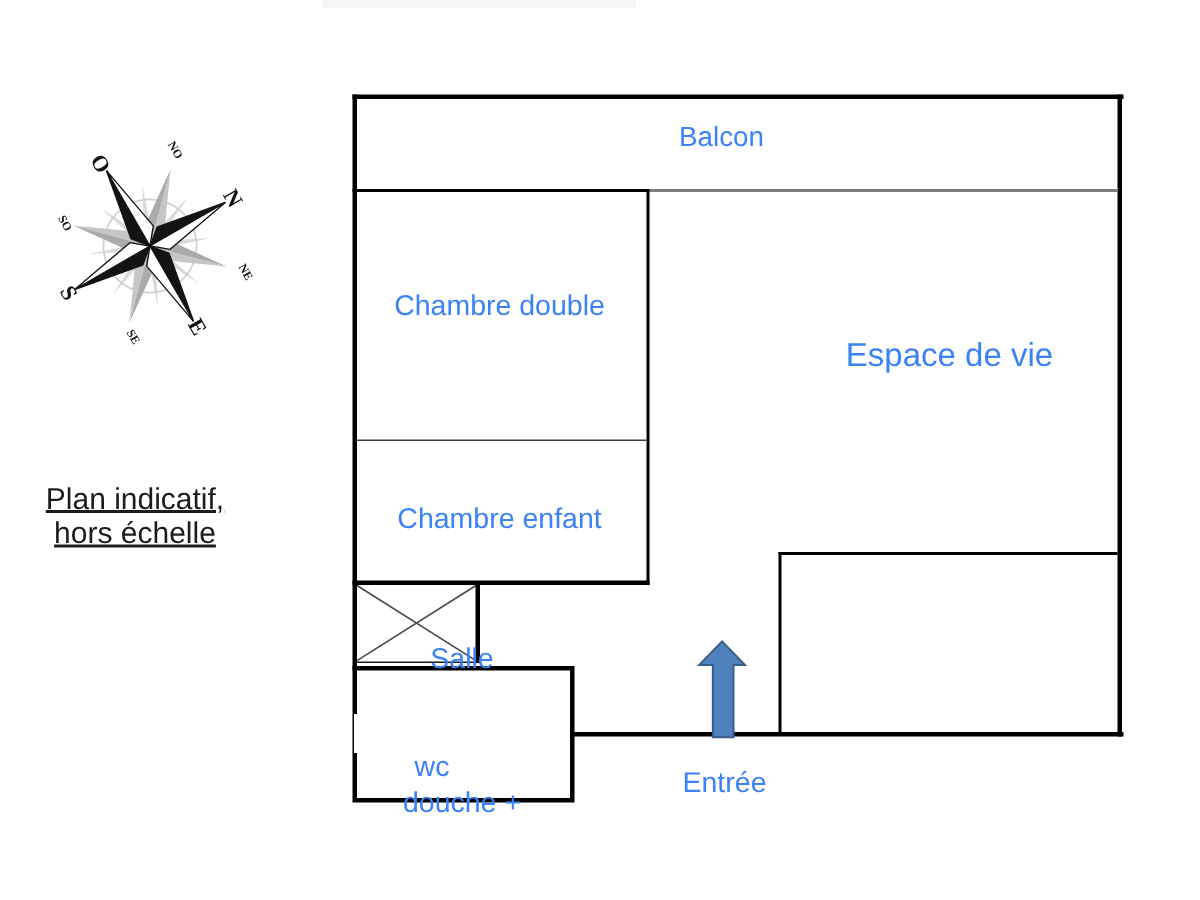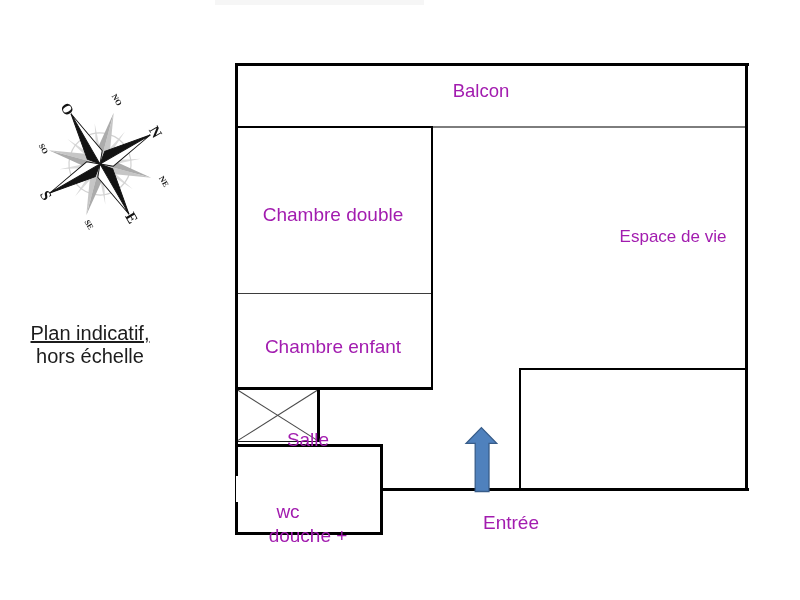--- a/index.html
+++ b/index.html
@@ -1,20 +1,20 @@
 <!DOCTYPE html>
 <html><head>
 <meta charset="utf-8">
 <style>
   html,body{margin:0;padding:0;background:#fff;}
   #page{position:relative;width:800px;height:600px;background:#fff;overflow:hidden;
         font-family:"Liberation Sans",sans-serif;color:#1c1c1c;}
   .abs{position:absolute;}
   .lbl{position:absolute;white-space:nowrap;transform:translate(-50%,-50%);
-       font-size:19px;color:#a21caf;}
+       font-size:19px;color:#3b82f6;}
 </style>
 </head>
 <body>
 <div id="page">
 
   <div class="abs" style="left:215px;top:0;width:209px;height:4.5px;background:#f6f6f6;"></div>
 
   <svg class="abs" style="left:8px;top:72px;" width="185" height="185" viewBox="0 0 185 185">
     <g transform="translate(92,92) rotate(60)">
 
@@ -68,48 +68,48 @@
         <text x="-47" y="-44">NO</text>
         <text x="47" y="42.5">SE</text>
         <text x="-41.5" y="44">SO</text>
       </g>
     </g>
   </svg>
 
   <div class="abs" style="left:0;top:322px;width:180px;text-align:center;
        font-size:20px;line-height:23px;">
     <span style="text-decoration:underline;">Plan indicatif,</span><br>
-    <span style="text-align:center;">hors échelle</span>
+    <span style="text-decoration:underline;text-align:center;">hors échelle</span>
   </div>
 
   <div class="abs" style="left:235px;top:63.2px;width:513.5px;height:3.0px;background:#000;"></div>
 
   <div class="abs" style="left:235px;top:63.2px;width:3.0px;height:384px;background:#000;"></div>
 
   <div class="abs" style="left:745.3px;top:63.2px;width:3.2px;height:427.8px;background:#000;"></div>
 
   <div class="abs" style="left:380px;top:487.8px;width:368.5px;height:3.2px;background:#000;"></div>
 
   <div class="abs" style="left:433px;top:126.1px;width:312.3px;height:1.6px;background:#7d7d7d;"></div>
 
   <div class="lbl" style="left:481px;top:90.5px;font-size:18.5px;">Balcon</div>
 
   <div class="abs" style="left:235px;top:125.7px;width:198.4px;height:2.6px;background:#000;"></div>
 
   <div class="abs" style="left:430.5px;top:125.7px;width:2.9px;height:264.6px;background:#000;"></div>
 
-  <div class="lbl" style="left:333px;top:204.5px;margin-top:10px;">Chambre double</div>
+  <div class="lbl" style="left:333px;top:204.5px;">Chambre double</div>
 
   <div class="abs" style="left:238px;top:292.5px;width:192.5px;height:1.6px;background:#3d3d3d;"></div>
 
   <div class="abs" style="left:235px;top:387px;width:198.4px;height:3.3px;background:#000;"></div>
 
   <div class="lbl" style="left:333px;top:347px;">Chambre enfant</div>
 
-  <div class="lbl" style="left:633px;top:237px;font-size:17px;margin-left:40px;">Espace de vie</div>
+  <div class="lbl" style="left:633px;top:237px;font-size:22px;">Espace de vie</div>
 
   <div class="abs" style="left:518.8px;top:368px;width:226.5px;height:2.2px;background:#000;"></div>
 
   <div class="abs" style="left:518.8px;top:368px;width:2.4px;height:119.8px;background:#000;"></div>
 
 
   <svg class="abs" style="left:236px;top:388px;" width="86" height="56" viewBox="0 0 86 56">
     <line x1="2" y1="2.3" x2="81.3" y2="52.4" stroke="#4a4a4a" stroke-width="1.1"></line>
     <line x1="81.3" y1="2.3" x2="2" y2="52.4" stroke="#4a4a4a" stroke-width="1.1"></line>
   </svg>
@@ -124,15 +124,15 @@
        border:3.1px solid #000;box-sizing:border-box;"></div>
 
   <div class="lbl" style="left:308px;top:440px;">Salle</div>
   <div class="lbl" style="left:308px;top:487.5px;margin-top:48px;">douche&nbsp;+</div>
   <div class="lbl" style="left:288px;top:511.5px;">wc</div>
 
   <svg class="abs" style="left:460px;top:420px;" width="45" height="75" viewBox="0 0 45 75">
     <path d="M 21.4 7.6 L 36.7 23.3 L 29 23.3 L 29 71.5 L 15.2 71.5 L 15.2 23.3 L 6.1 23.3 Z" fill="#4f81bd" stroke="#385d8a" stroke-width="1.3" stroke-linejoin="miter"></path>
   </svg>
 
-  <div class="lbl" style="left:483px;top:523px;margin-left:28px;">Entrée</div>
+  <div class="lbl" style="left:483px;top:523px;">Entrée</div>
 
 </div>
 
 </body></html>

